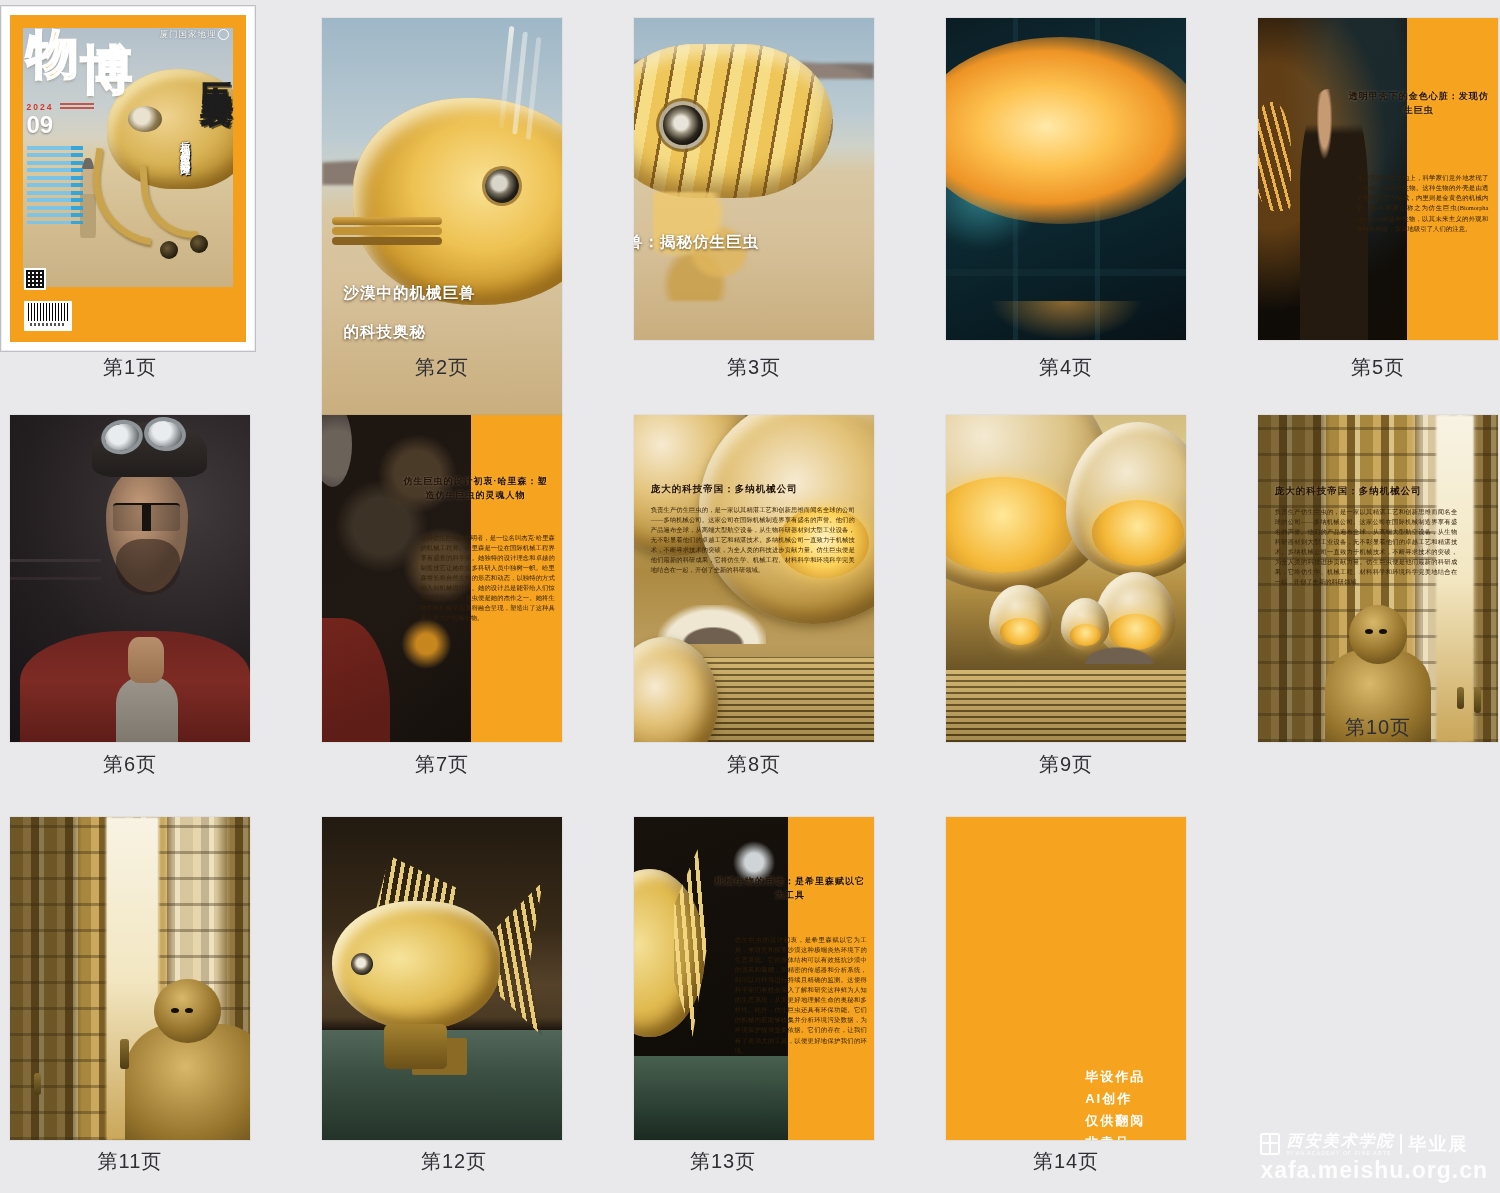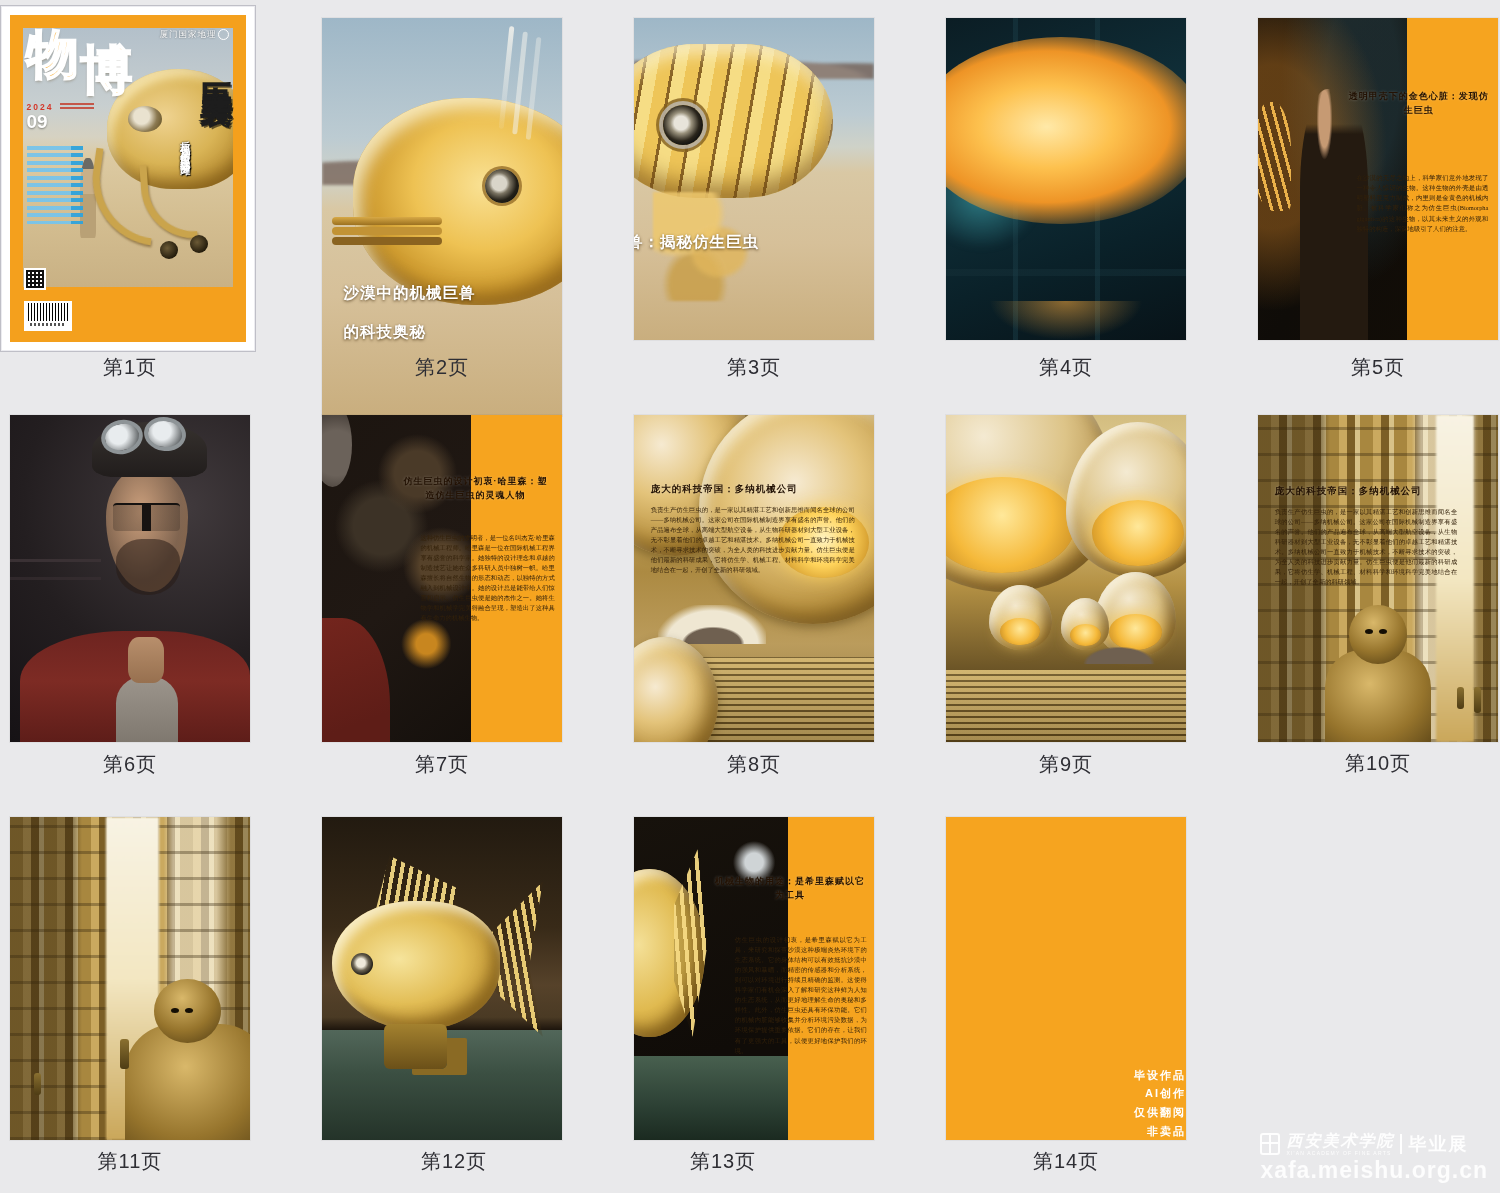--- a/index.html
+++ b/index.html
@@ -78,21 +78,21 @@
     text-shadow:2px 2px 0 rgba(0,0,0,.55);
   }
   .p1-sidesub{
     position:absolute;right:23%;top:36%;
     writing-mode:vertical-rl;font-size:10px;font-weight:bold;color:#ffffff;
     letter-spacing:2px;text-shadow:0 0 2px #000,1px 1px 1px #000;
   }
   .p1-year{position:absolute;left:7%;top:26.5%;font-size:8.5px;font-weight:bold;color:#d4372a;letter-spacing:2px;}
   .p1-redbar{position:absolute;left:21%;top:27%;width:34px;height:7px;
     background:repeating-linear-gradient(180deg,#c4574a 0 2px,rgba(0,0,0,0) 2px 4px);}
-  .p1-issue{position:absolute;left:7%;top:29.5%;font-size:19px;font-weight:bold;color:#fff;text-shadow:0 1px 2px rgba(0,0,0,.4);}
+  .p1-issue{position:absolute;left:7%;top:29.5%;font-size:24px;font-weight:bold;color:#fff;text-shadow:0 1px 2px rgba(0,0,0,.4);}
   .p1-bluetext{
     position:absolute;left:7%;top:40%;width:56px;height:78px;
     background:repeating-linear-gradient(180deg,#2fa3dc 0 4px,rgba(0,0,0,0) 4px 7.5px);
     opacity:.95;
   }
   .p1-bluetext2{
     position:absolute;left:7%;top:40%;width:44px;height:78px;
     background:repeating-linear-gradient(180deg,rgba(255,255,255,.35) 0 4px,rgba(0,0,0,0) 4px 7.5px);
   }
   .p1-qr{
@@ -297,22 +297,22 @@
     background:radial-gradient(ellipse at 40% 45%,#f4e098 0%,#e0ba50 50%,#b08428 80%);
     border-radius:50%;
     box-shadow:inset -8px -8px 14px rgba(96,66,14,.6), inset 6px 8px 12px rgba(255,248,220,.8);}
   .p13-fin{position:absolute;left:26%;top:10%;width:22%;height:58%;
     background:repeating-linear-gradient(85deg,rgba(244,216,130,.95) 0 4px,rgba(50,34,8,.2) 4px 9px);
     clip-path:polygon(0 30%,70% 0,100% 50%,55% 100%,0 70%);}
 
   
   .p14{background:#f6a41f;}
   .p14-notice{position:absolute;left:58%;top:77%;width:42%;
-    color:#ffffff;font-weight:bold;font-size:11px;line-height:1.7;
-    letter-spacing:2px;text-align:right;}
+    color:#ffffff;font-weight:bold;font-size:13px;line-height:1.7;
+    letter-spacing:2px;text-align:left;}
 
   
   .watermark{position:absolute;right:12px;bottom:9px;color:rgba(255,255,255,.92);}
   .wm-row1{display:flex;align-items:center;gap:6px;}
   .wm-logo{width:20px;height:22px;border:2px solid rgba(255,255,255,.92);border-radius:3px;box-sizing:border-box;
     background:
       linear-gradient(rgba(255,255,255,.92),rgba(255,255,255,.92)) 50% 0/2px 100% no-repeat,
       linear-gradient(rgba(255,255,255,.92),rgba(255,255,255,.92)) 0 45%/100% 2px no-repeat;}
   .wm-school{display:flex;flex-direction:column;line-height:1;}
   .wm-school .cn{font-family:"Liberation Serif",serif;font-style:italic;font-weight:bold;font-size:16px;letter-spacing:2px;}
@@ -486,21 +486,21 @@
       <div class="robot robot-torso" style="left:28%;bottom:-6%;width:44%;height:34%"></div>
       <div class="robot robot-head" style="left:38%;bottom:24%;width:24%;height:18%">
         <div class="robot-eyes" style="left:28%;top:42%"></div>
       </div>
       <div class="tiny-figure" style="right:14%;bottom:10%"></div>
       <div class="tiny-figure" style="right:7%;bottom:9%;height:26px"></div>
       <div class="art-heading" style="left:7%;width:82%;top:21%;font-size:9.5px;text-align:left">庞大的科技帝国：多纳机械公司</div>
       <div class="art-body" style="left:7%;width:76%;top:28%;font-size:6.3px">负责生产仿生巨虫的，是一家以其精湛工艺和创新思维而闻名全球的公司——多纳机械公司。这家公司在国际机械制造界享有盛名的声誉。他们的产品遍布全球，从高端大型航空设备，从生物科研器材到大型工业设备，无不彰显着他们的卓越工艺和精湛技术。多纳机械公司一直致力于机械技术，不断寻求技术的突破，为全人类的科技进步贡献力量。仿生巨虫便是他们最新的科研成果，它将仿生学、机械工程、材料科学和环境科学完美地结合在一起，开创了全新的科研领域。</div>
     </div>
   </div>
-  <div class="page-label" style="left:1258px;top:750px">第10页</div>
+  <div class="page-label" style="left:1258px;top:714px">第10页</div>
 
   <div class="thumb" style="left:10px;top:817px;height:323px">
     <div class="art p10">
       <div class="p10-beams"></div>
       <div class="p10-bright" style="right:auto;left:40%;width:22%"></div>
       <div class="robot robot-torso" style="right:-8%;bottom:-8%;width:60%;height:44%"></div>
       <div class="robot robot-head" style="right:12%;bottom:30%;width:28%;height:20%">
         <div class="robot-eyes" style="left:26%;top:45%"></div>
       </div>
       <div class="tiny-figure" style="left:46%;bottom:22%;height:30px;width:9px"></div>

